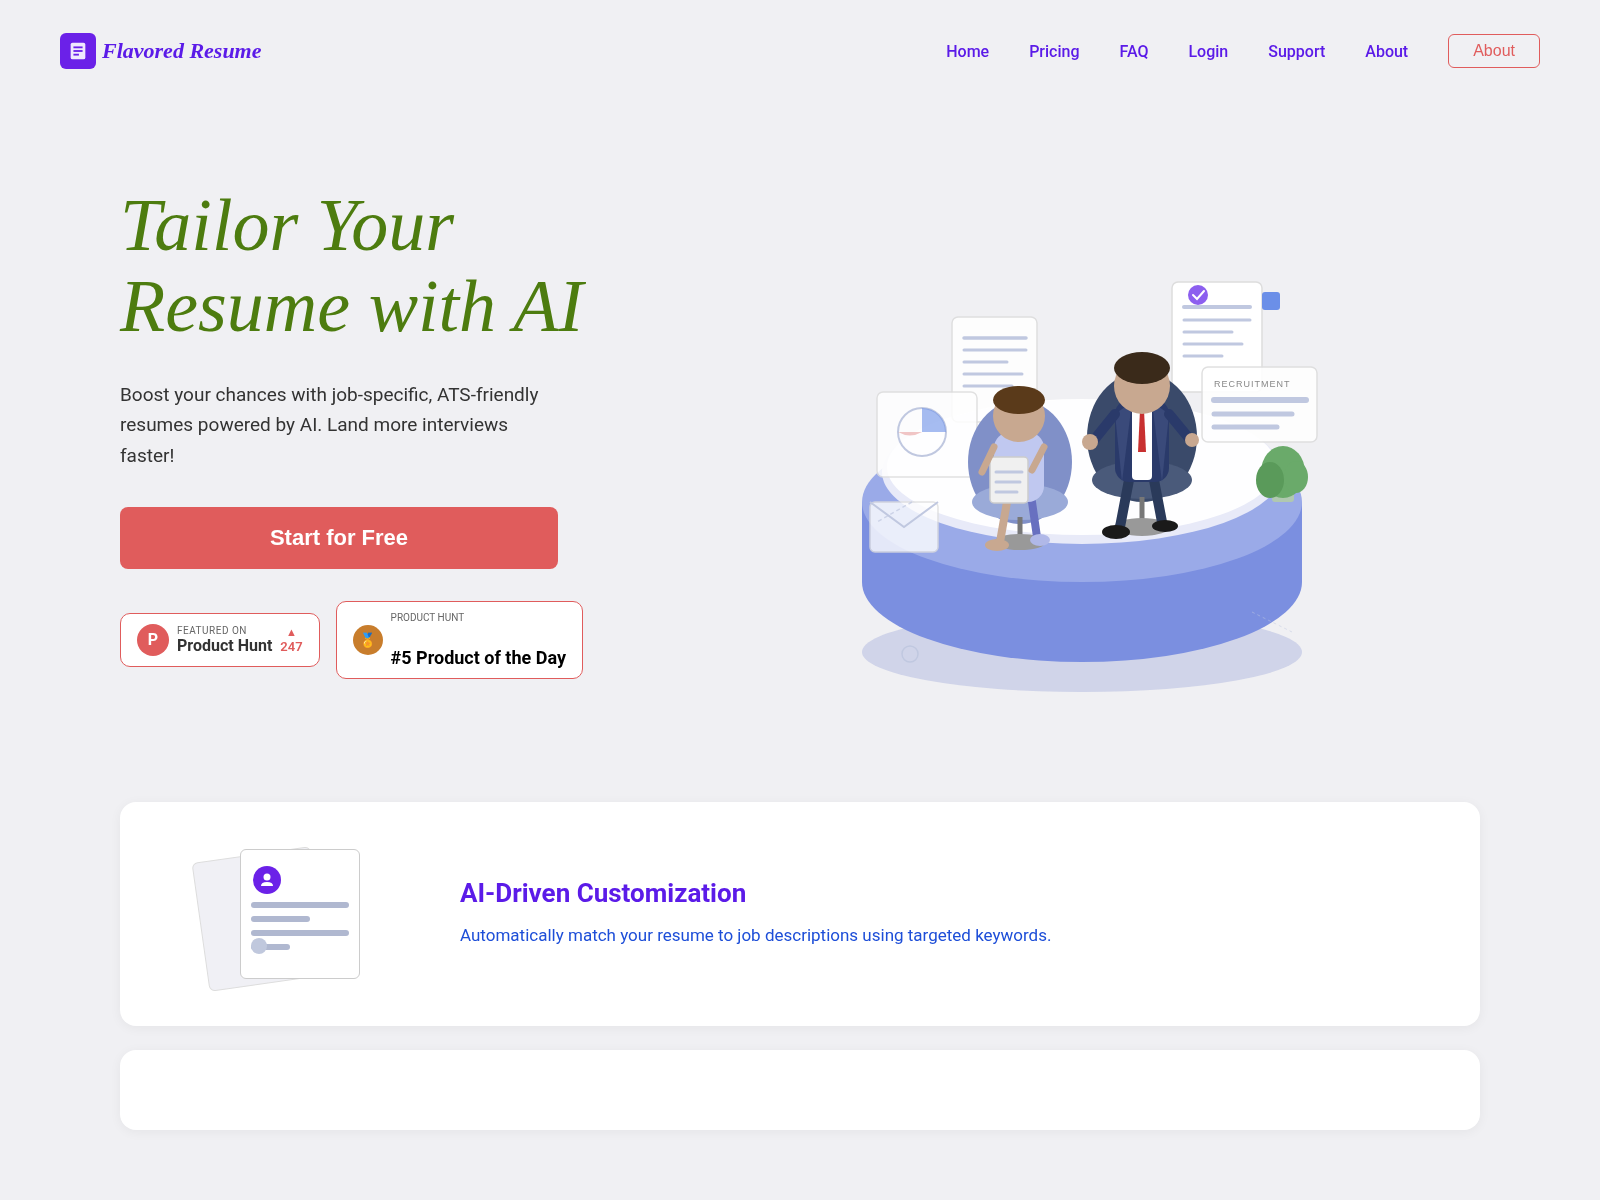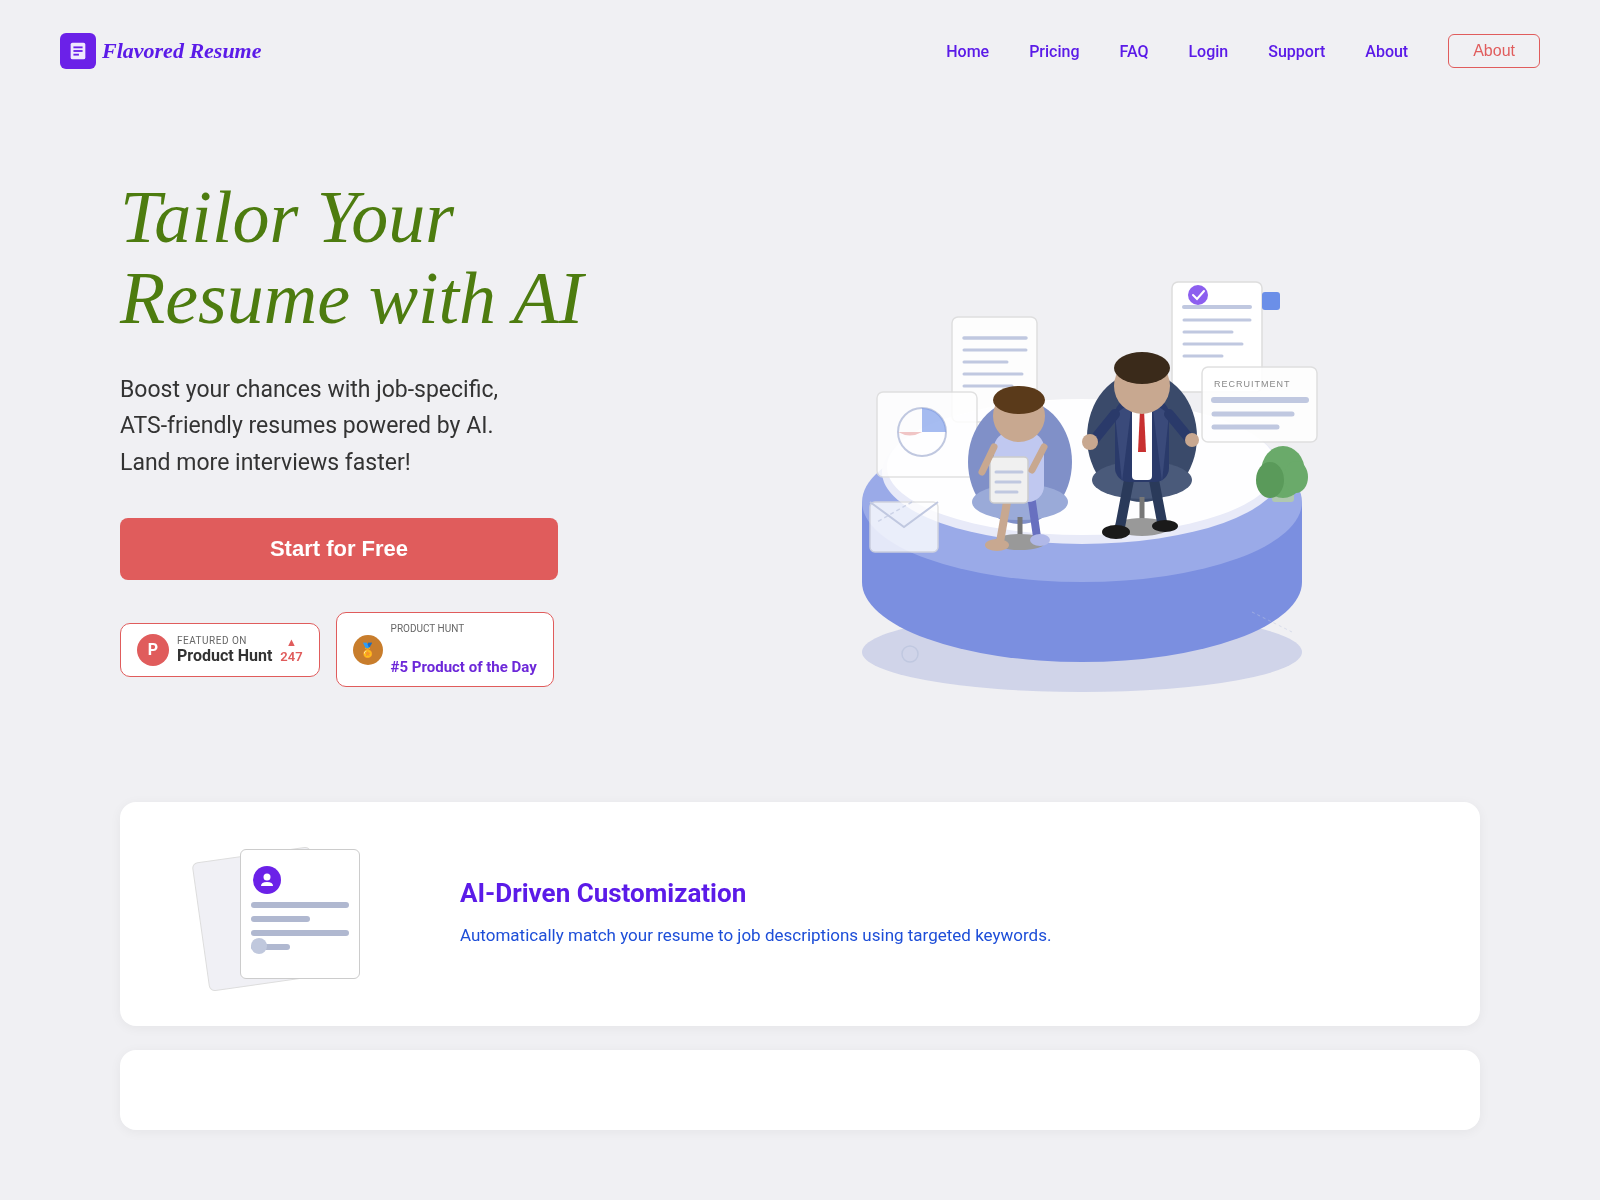--- a/index.html
+++ b/index.html
@@ -77,21 +77,21 @@
     .hero-title {
       font-family: 'Georgia', serif;
       font-style: italic;
       font-size: 74px;
       color: #4d7c0f;
       line-height: 1.1;
       font-weight: 400;
       margin-bottom: 32px;
     }
     .hero-subtitle {
-      font-size: 23px;
+      font-size: 19px;
       color: #333;
       line-height: 1.6;
       margin-bottom: 36px;
       max-width: 420px;
     }
     .cta-button {
       background: #e05c5c;
       color: white;
       border: none;
       padding: 18px 0;
@@ -144,21 +144,21 @@
       width: 30px;
       height: 30px;
       background: #c87d2c;
       border-radius: 50%;
       display: flex;
       align-items: center;
       justify-content: center;
       font-size: 14px;
     }
     .badge2-label { font-size: 10px; color: #666; text-transform: uppercase; }
-    .badge2-rank { font-size: 15px; font-weight: 700; color: #6d28d9; margin-top: 24px; }
+    .badge2-rank { font-size: 18px; font-weight: 700; color: #000000; margin-top: 24px; }
 
     
     .hero-right {
       flex: 1;
       display: flex;
       justify-content: center;
       align-items: flex-start;
       position: relative;
     }
 

